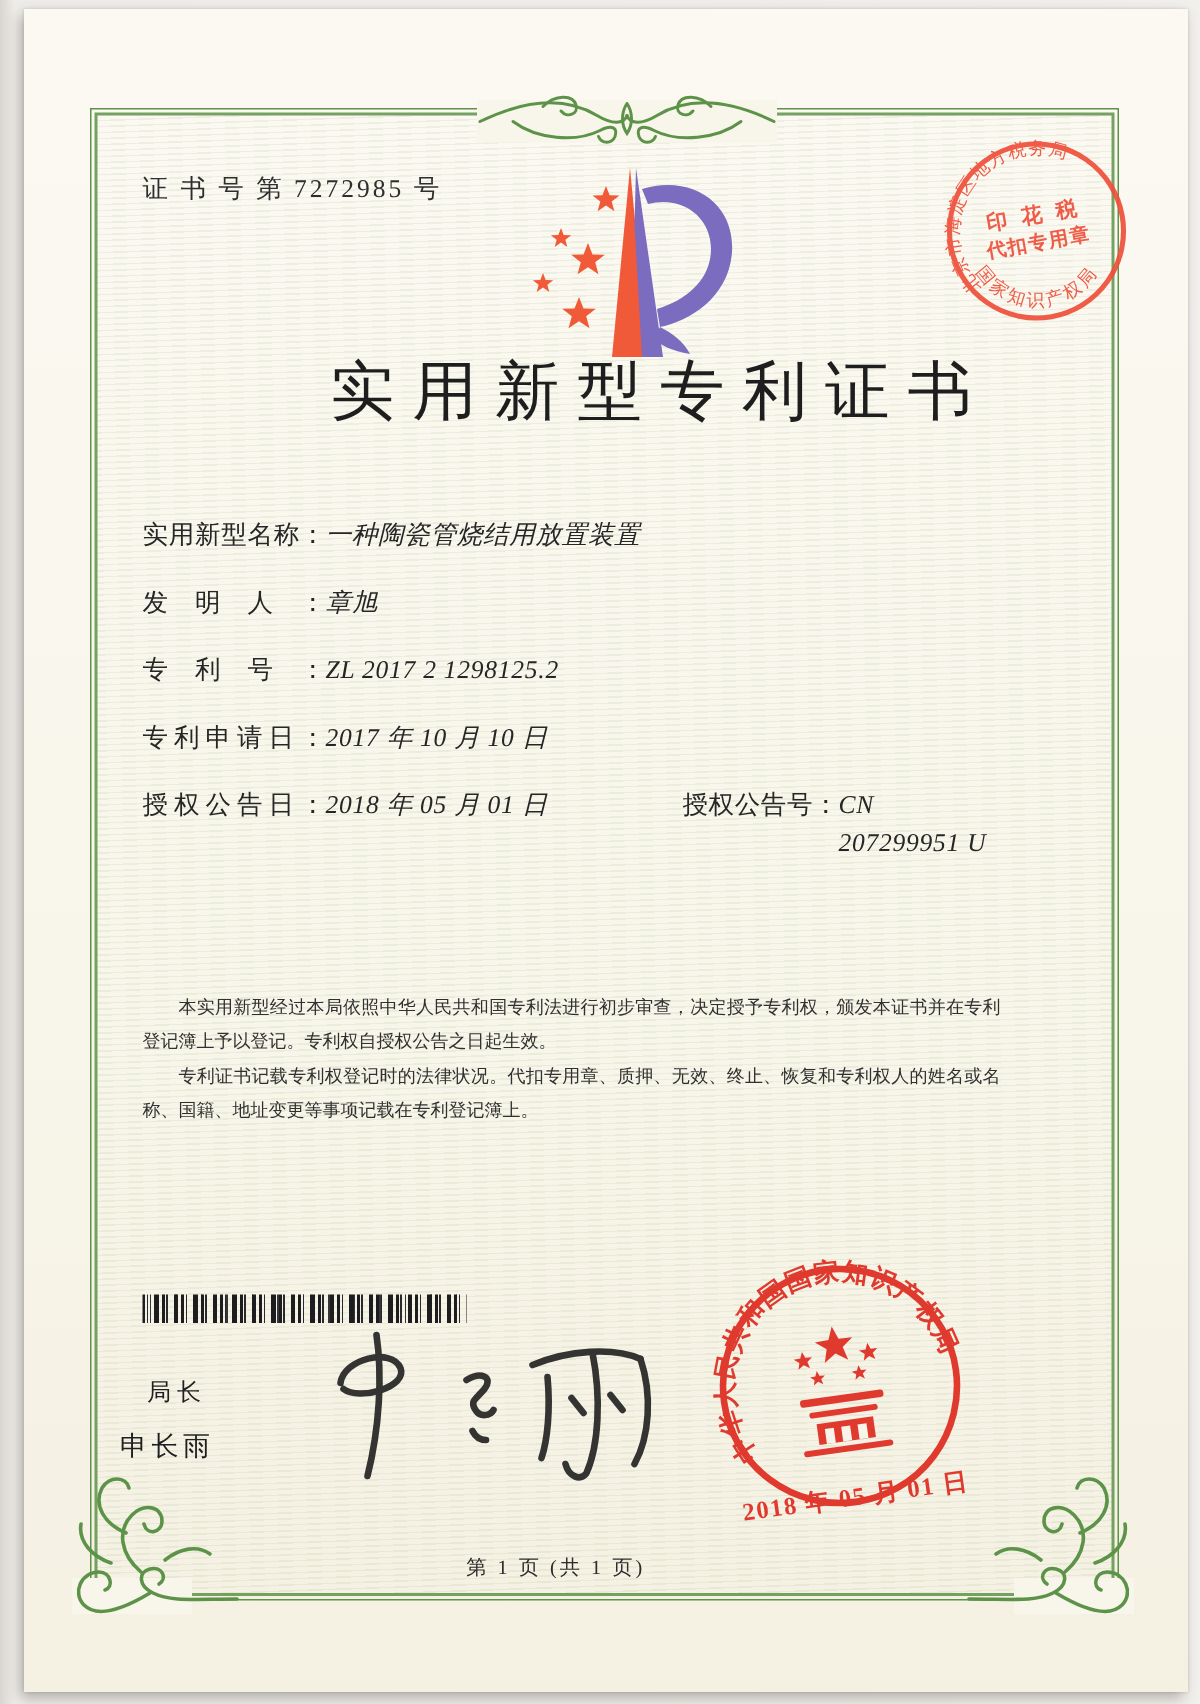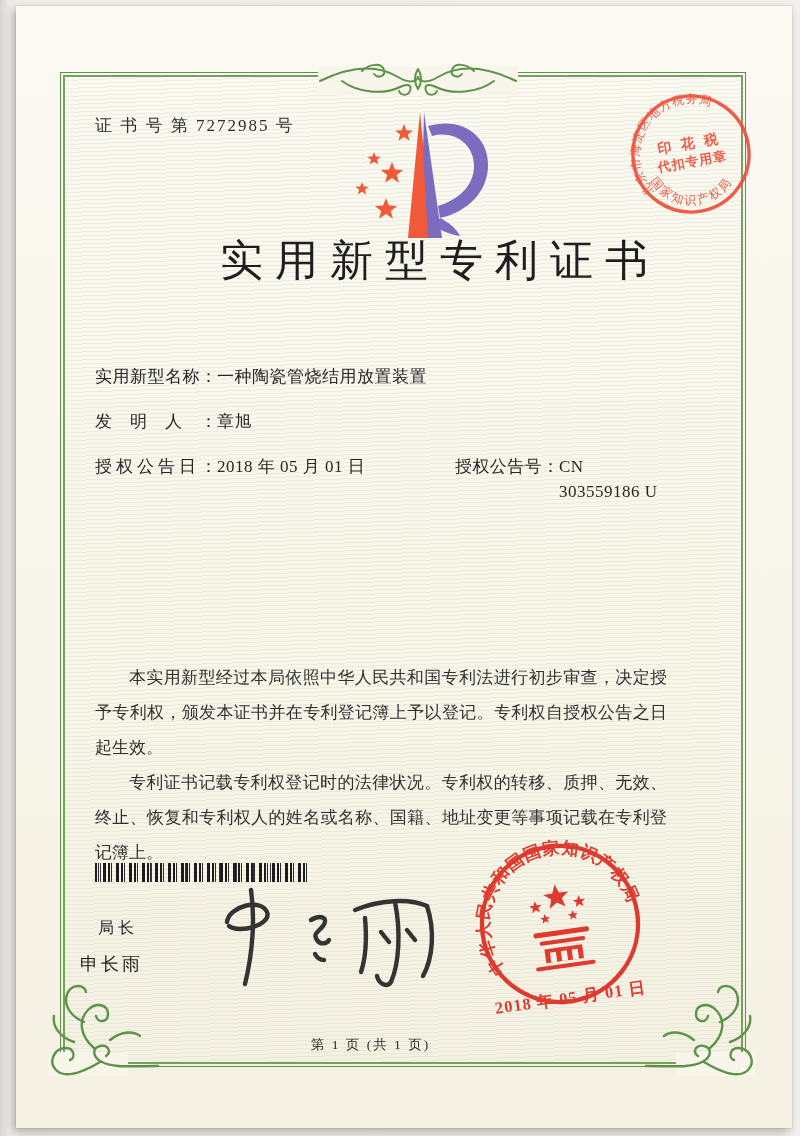--- a/index.html
+++ b/index.html
@@ -32,27 +32,27 @@
     position:absolute;left:79px;top:108px;
     font-size:17px;letter-spacing:2px;color:#2e2e2e;
   }
   .logo{position:absolute;left:328px;top:104px;width:156px;height:134px;}
   .stamp-top{position:absolute;left:585px;top:58px;width:180px;height:180px;opacity:.92;}
   .title{
     position:absolute;left:44px;top:226px;width:748px;
     text-align:center;font-size:43px;font-weight:normal;color:#1e1e1e;
     letter-spacing:12px;text-indent:12px;
   }
-  .fields{position:absolute;left:79px;top:338px;width:572px;font-size:17px;color:#262626;margin-top:20px;}
+  .fields{position:absolute;left:79px;top:338px;width:572px;font-size:17px;color:#262626;}
   .field-row{position:relative;margin-bottom:20px;line-height:25px;display:flex;}
   .field-label{display:inline-block;width:122px;flex:0 0 122px;text-align:justify;text-align-last:justify;color:#262626;}
-  .field-value{display:inline-block;max-width:438px;letter-spacing:.5px;}
+  .field-value{display:inline-block;max-width:438px;letter-spacing:.5px;font-style:italic;}
   .grant-right{position:absolute;left:360px;top:0;display:flex;}
   .grant-right .field-label{width:104px;flex:0 0 104px;font-family:Liberation Serif, serif;}
-  .body-text{position:absolute;left:79px;top:654px;width:572px;font-size:17px;line-height:35px;color:#303030;text-align:justify;}
+  .body-text{position:absolute;left:79px;top:654px;width:572px;font-size:12px;line-height:23px;color:#303030;text-align:justify;}
   .body-text p{margin:0;text-indent:2em;}
   .barcode{
     position:absolute;left:79px;top:857px;width:216px;height:19px;
     background:
       repeating-linear-gradient(90deg,#1d1d1f 0 2px,rgba(0,0,0,0) 2px 3px,#2a2a2e 3px 4px,rgba(0,0,0,0) 4px 8px,#1d1d1f 8px 11px,rgba(0,0,0,0) 11px 13px),
       repeating-linear-gradient(90deg,rgba(0,0,0,0) 0 5px,#35353a 5px 6px,rgba(0,0,0,0) 6px 17px);
   }
   .sig-role{position:absolute;left:82px;top:912px;font-size:16px;letter-spacing:4px;color:#1f1f1f;}
   .sig-name{position:absolute;left:64px;top:946px;font-size:18px;letter-spacing:3px;color:#1f1f1f;}
   .sig-script{position:absolute;left:183px;top:876px;width:240px;height:112px;}
@@ -150,32 +150,40 @@
     <div class="fields">
       <div class="field-row">
         <span class="field-label">实用新型名称：</span>
         <span class="field-value">一种陶瓷管烧结用放置装置</span>
       </div>
       <div class="field-row">
         <span class="field-label">发明人：</span>
         <span class="field-value">章旭</span>
       </div>
       <div class="field-row">
+        <span class="field-label">专利号：</span>
+        <span class="field-value">ZL 2017 2 1298125.2</span>
+      </div>
+      <div class="field-row">
+        <span class="field-label">专利申请日：</span>
+        <span class="field-value">2017 年 10 月 10 日</span>
+      </div>
+      <div class="field-row">
         <span class="field-label">授权公告日：</span>
         <span class="field-value">2018 年 05 月 01 日</span>
         <span class="grant-right">
           <span class="field-label">授权公告号：</span>
-          <span class="field-value">CN 303559186 U</span>
+          <span class="field-value">CN 207299951 U</span>
         </span>
       </div>
     </div>
 
     <div class="body-text">
       <p>本实用新型经过本局依照中华人民共和国专利法进行初步审查，决定授予专利权，颁发本证书并在专利登记簿上予以登记。专利权自授权公告之日起生效。</p>
-      <p>专利证书记载专利权登记时的法律状况。专利权的转移、质押、无效、终止、恢复和专利权人的姓名或名称、国籍、地址变更等事项记载在专利登记簿上。</p>
+      <p>专利证书记载专利权登记时的法律状况。代扣专用章、质押、无效、终止、恢复和专利权人的姓名或名称、国籍、地址变更等事项记载在专利登记簿上。</p>
     </div>
 
     <div class="barcode"></div>
 
     <div class="sig-role">局长</div>
     <div class="sig-name">申长雨</div>
 
     <svg class="sig-script" viewBox="0 0 240 112">
       <g stroke="#1a1a1a" stroke-width="4.4" fill="none" stroke-linecap="round" opacity=".88">
         <path d="M28,40 C30,24 62,16 68,30 C73,43 40,52 30,44"></path>

